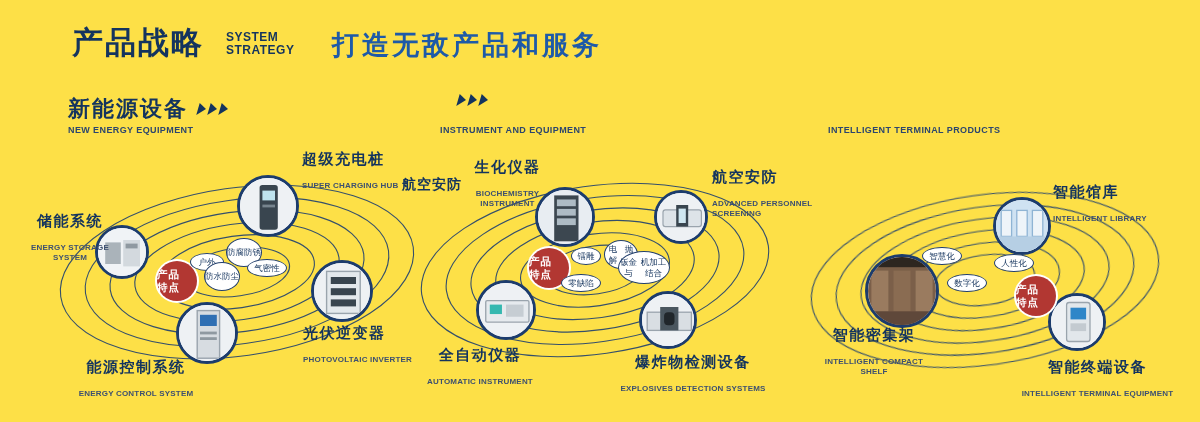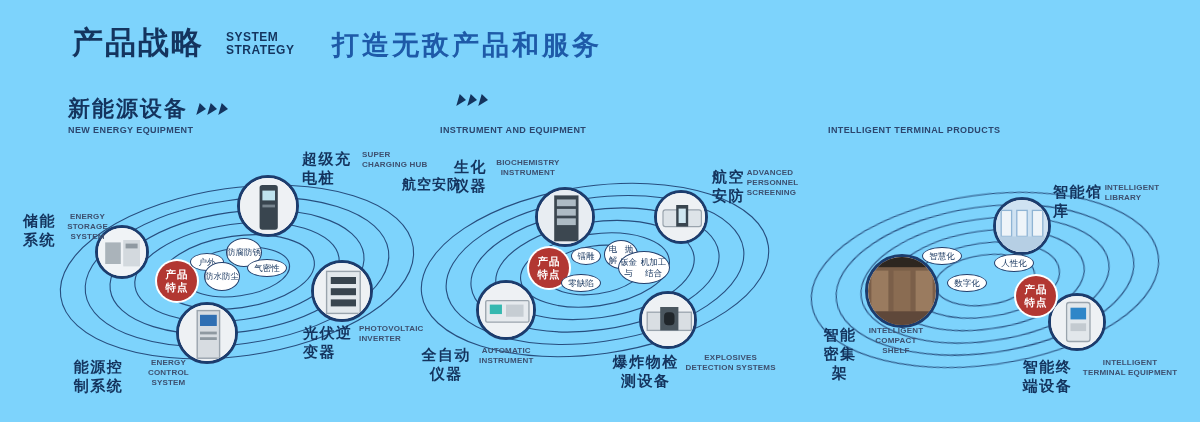--- a/index.html
+++ b/index.html
@@ -1,43 +1,43 @@
 <!DOCTYPE html>
 <html lang="zh"><head>
 <meta charset="utf-8">
 <style>
   *{margin:0;padding:0;box-sizing:border-box}
   body{background:#ffffff}
-  .canvas{position:relative;width:1200px;height:422px;background:#7dd3fc;overflow:hidden;
+  .canvas{position:relative;width:1200px;height:422px;background:#fde047;overflow:hidden;
           font-family:"Liberation Sans","DejaVu Sans",sans-serif;color:#17365f}
   .abs{position:absolute}
   
   .h-title{left:72px;top:22px;font-size:31px;font-weight:bold;color:#14345e;letter-spacing:2px;z-index:4}
   .h-sub{left:226px;top:31px;font-size:12px;font-weight:bold;color:#14345e;line-height:1.05;letter-spacing:.5px;z-index:4;display:flex;flex-direction:column}
   .h-tag{left:332px;top:27px;font-size:27px;font-weight:bold;color:#1e5aa8;letter-spacing:3px;z-index:4}
   
   .sec-head{display:flex;align-items:center;z-index:4}
   .sec-title{font-size:22px;font-weight:bold;color:#14345e;letter-spacing:2px}
   .sec-sub{font-size:9px;font-weight:bold;color:#2c466e;letter-spacing:.4px;z-index:4}
   .arrows{display:inline-flex;gap:3px;margin-left:10px;transform:skewX(-16deg)}
   .arrows i{display:block;width:0;height:0;border-left:8px solid #14345e;border-top:6px solid transparent;border-bottom:6px solid transparent}
   
   .orbits{left:0;top:0;z-index:1;pointer-events:none}
   
   .node{border-radius:50%;border:3px solid #1c3c6d;background:#fff;overflow:hidden;z-index:2}
   .node svg{display:block;width:100%;height:100%}
   
   .badge{width:40px;height:40px;background:#b23732;color:#fff;border-radius:50%;display:flex;flex-direction:column;
-         align-items:center;justify-content:center;font-size:10.5px;font-weight:bold;line-height:1.2;
+         justify-content:center;font-size:10.5px;font-weight:bold;line-height:1.2;
          box-shadow:0 0 0 2px #ffffff;z-index:3;letter-spacing:1px}
   
   .bubble{border:1px solid #24406d;border-radius:50%;background:#fff;color:#17365f;display:flex;flex-direction:row;
           align-items:center;justify-content:center;text-align:center;font-size:8.5px;line-height:1.2;z-index:3}
   
-  .label{display:flex;flex-direction:row;gap:0;z-index:2}
+  .label{display:flex;flex-direction:column;gap:12px;z-index:2}
   .label .zh{font-size:15px;font-weight:bold;color:#14345e;letter-spacing:1.5px}
   .label .en{font-size:8px;font-weight:bold;color:#3d5070;letter-spacing:.2px;line-height:1.25}
   .tc{text-align:center}.tl{text-align:left}
   .extra-label{font-size:14px;font-weight:bold;color:#14345e;letter-spacing:1px;z-index:4}
 </style>
 </head>
 <body>
 
 <div class="canvas">
 

